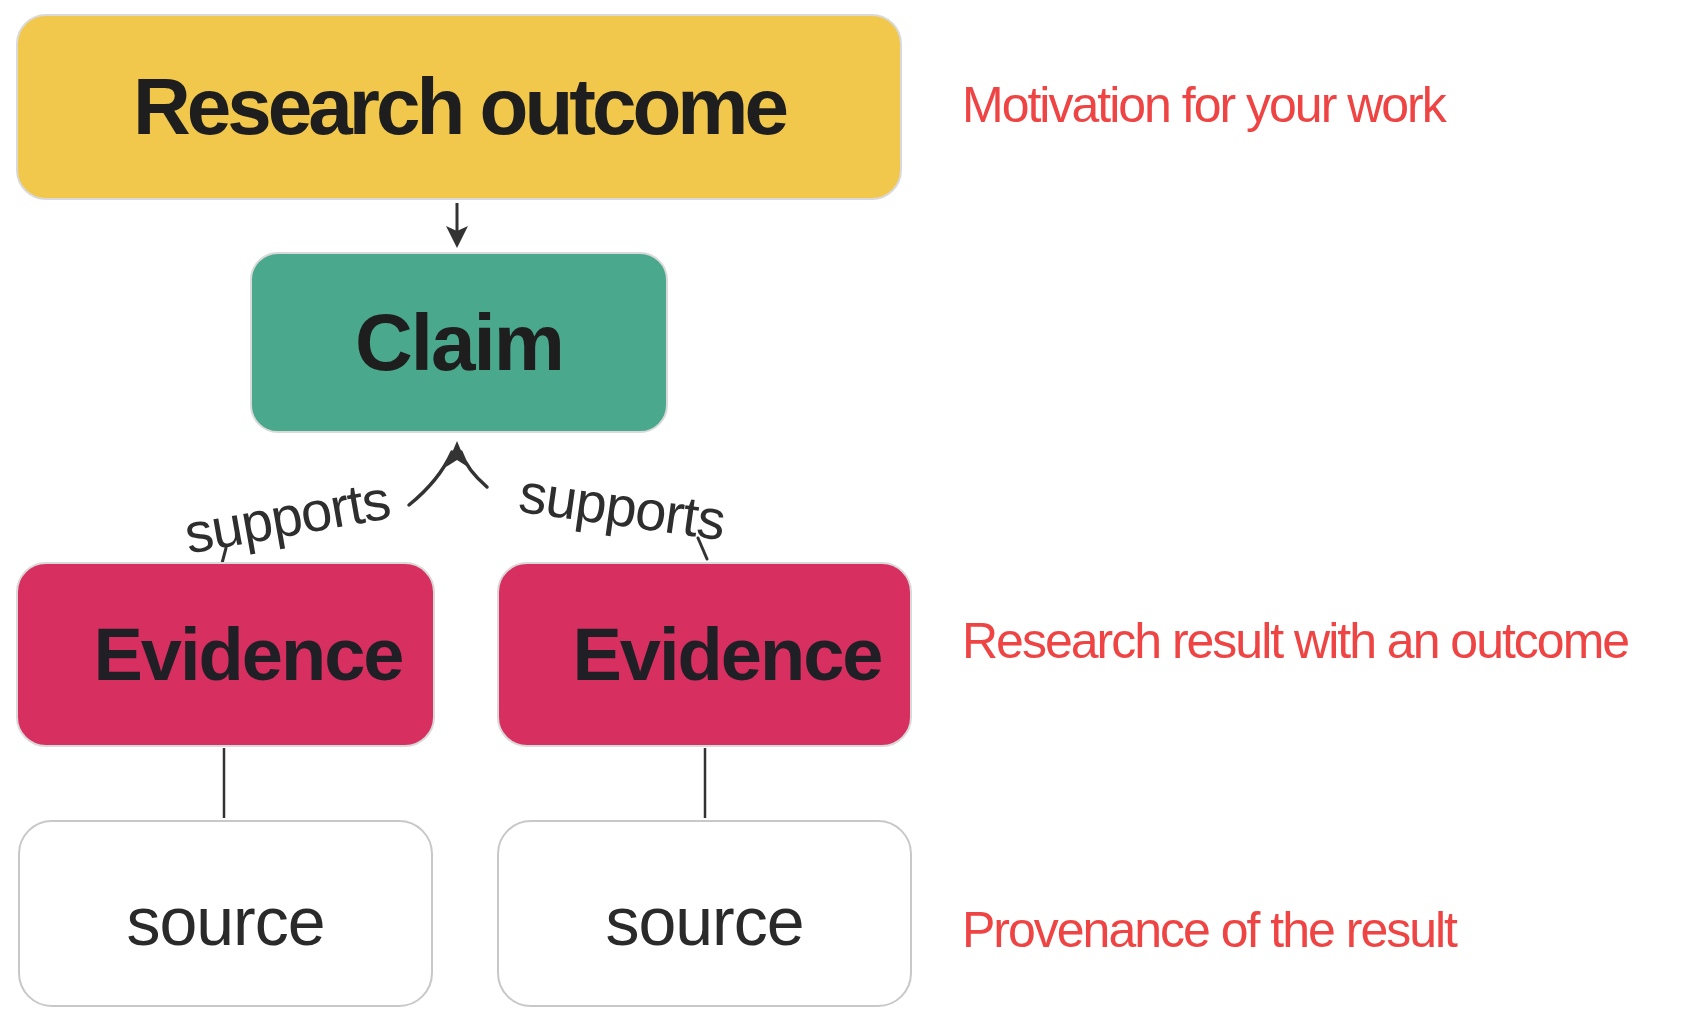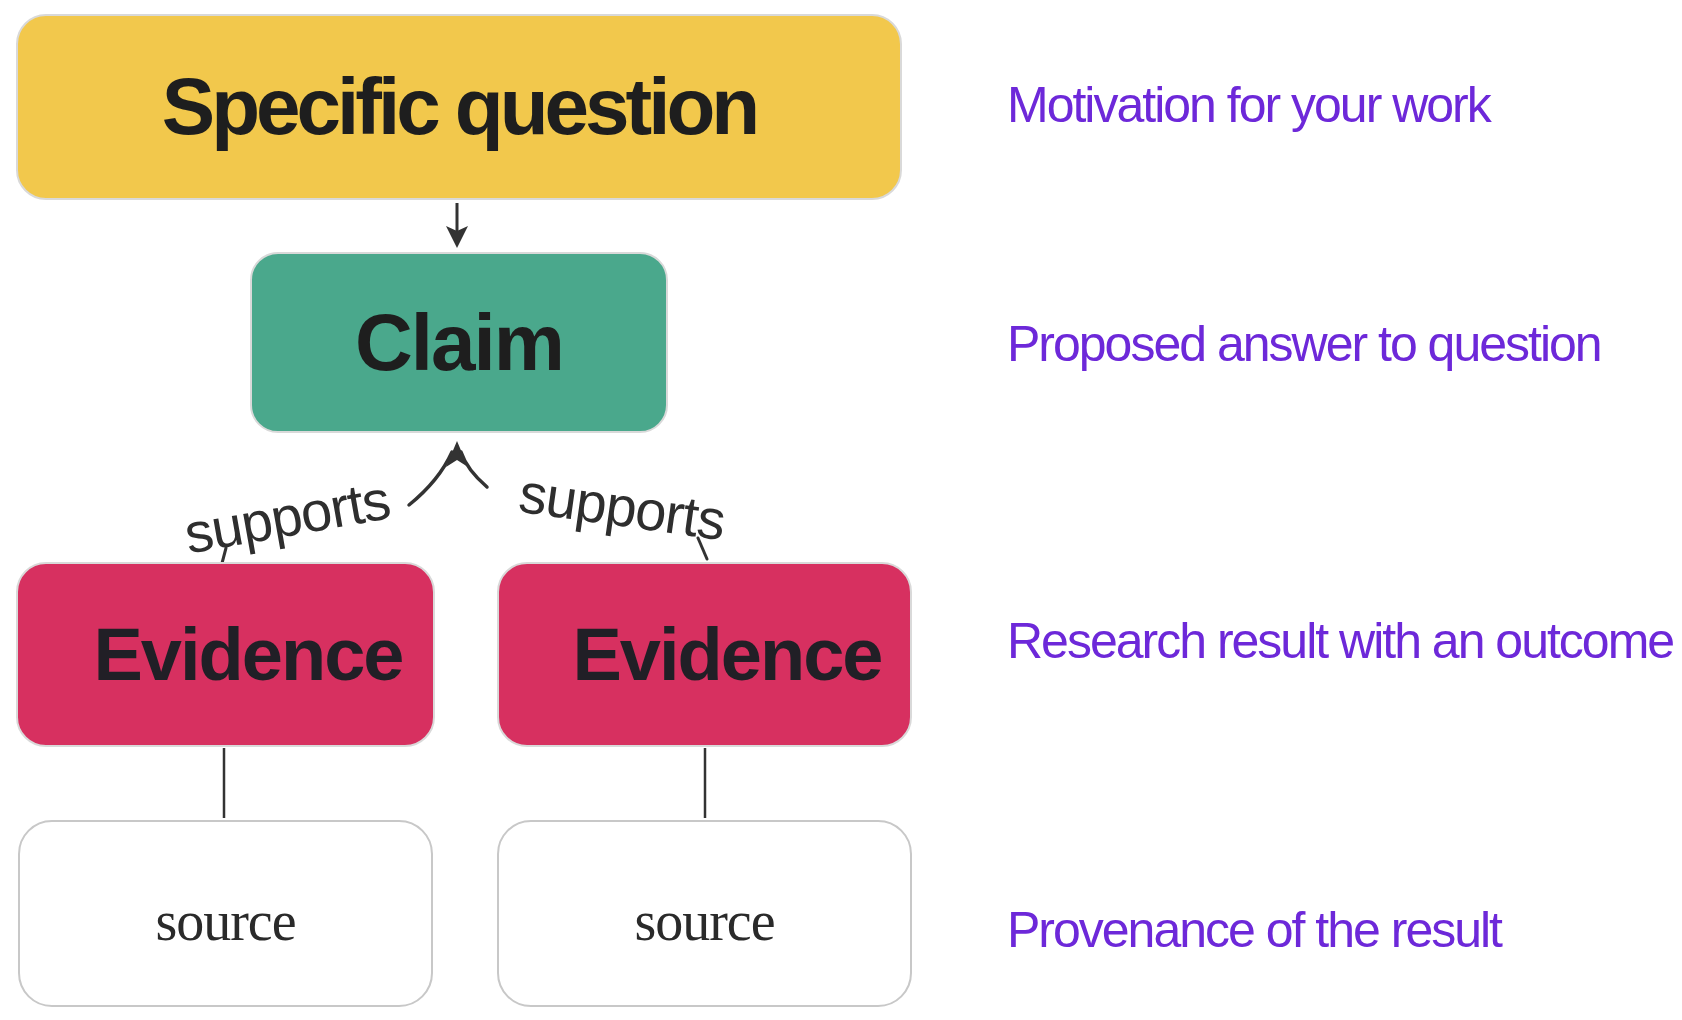--- a/index.html
+++ b/index.html
@@ -20,30 +20,30 @@
   .node .node-label{line-height:1;white-space:nowrap;}
   #node-research-question{left:16px;top:14px;width:886px;height:186px;border-radius:30px;}
   #node-research-question .node-label{font-size:80px;font-weight:bold;letter-spacing:-4px;}
   #node-claim{left:250px;top:252px;width:418px;height:181px;border-radius:28px;}
   #node-claim .node-label{font-size:80px;font-weight:bold;letter-spacing:-2px;}
   #node-evidence-1{left:16px;top:562px;width:419px;height:185px;border-radius:30px;}
   #node-evidence-2{left:497px;top:562px;width:415px;height:185px;border-radius:30px;}
   #node-evidence-1 .node-label,#node-evidence-2 .node-label{font-size:74px;font-weight:bold;letter-spacing:-2px;margin-left:45px;}
   #node-source-1{left:18px;top:820px;width:415px;height:187px;border-radius:34px;border:2px solid #c8c8c8;}
   #node-source-2{left:497px;top:820px;width:415px;height:187px;border-radius:34px;border:2px solid #c8c8c8;}
-  #node-source-1 .node-label,#node-source-2 .node-label{font-size:56px;font-weight:normal;letter-spacing:-1px;padding-top:14px;font-family:Liberation Serif, serif;}
+  #node-source-1 .node-label,#node-source-2 .node-label{font-size:68px;font-weight:normal;letter-spacing:-1px;padding-top:14px;}
   .edge-label{
     position:absolute;
     font-size:56px;letter-spacing:-1px;color:#2e2e2e;line-height:1;white-space:nowrap;
   }
   #supports-left{left:287px;top:517px;transform:translate(-50%,-50%) rotate(-10deg);}
   #supports-right{left:622px;top:507px;transform:translate(-50%,-50%) rotate(8deg);}
   .annotation{
     position:absolute;left:962px;
-    font-size:50px;letter-spacing:-2px;color:#6d28d9;line-height:60px;white-space:nowrap;margin-left:45px;
+    font-size:50px;letter-spacing:-2px;color:#ef4444;line-height:60px;white-space:nowrap;
   }
   #annotation-research-question{top:75px;}
   #annotation-claim{top:314px;}
   #annotation-evidence{top:611px;}
   #annotation-source{top:900px;}
 </style>
 </head>
 <body>
 
 <div class="canvas">
@@ -58,21 +58,21 @@
     <path d="M 487 487 C 473 475 465 464 461 452" fill="none" stroke="#333333" stroke-width="3.5" stroke-linecap="round"></path>
 
     <line x1="221" y1="567" x2="226" y2="548" stroke="#333333" stroke-width="3" stroke-linecap="round"></line>
     <line x1="698" y1="538" x2="707" y2="559" stroke="#333333" stroke-width="3" stroke-linecap="round"></line>
 
     <line x1="224" y1="748" x2="224" y2="818" stroke="#333333" stroke-width="2.5"></line>
     <line x1="705" y1="748" x2="705" y2="818" stroke="#333333" stroke-width="2.5"></line>
   </svg>
 
   <div class="node" id="node-research-question" style="background: rgb(242, 200, 76); color: rgb(30, 30, 30);">
-    <span class="node-label">Specific question</span>
+    <span class="node-label">Research outcome</span>
   </div>
 
   <div class="node" id="node-claim" style="background: rgb(74, 168, 140); color: rgb(30, 30, 30);">
     <span class="node-label">Claim</span>
   </div>
 
   <div class="node" id="node-evidence-1" style="background: rgb(215, 48, 96); color: rgb(33, 31, 38);">
     <span class="node-label">Evidence</span>
   </div>
 
@@ -87,19 +87,18 @@
   <div class="node" id="node-source-2" style="background: rgb(255, 255, 255); color: rgb(42, 42, 42);">
     <span class="node-label">source</span>
   </div>
 
   <div class="edge-label" id="supports-left">supports</div>
 
   <div class="edge-label" id="supports-right">supports</div>
 
   <div class="annotation" id="annotation-research-question">Motivation for your work</div>
 
-  <div class="annotation" id="annotation-claim">Proposed answer to question</div>
 
   <div class="annotation" id="annotation-evidence">Research result with an outcome</div>
 
   <div class="annotation" id="annotation-source">Provenance of the result</div>
 
 </div>
 
 </body></html>

